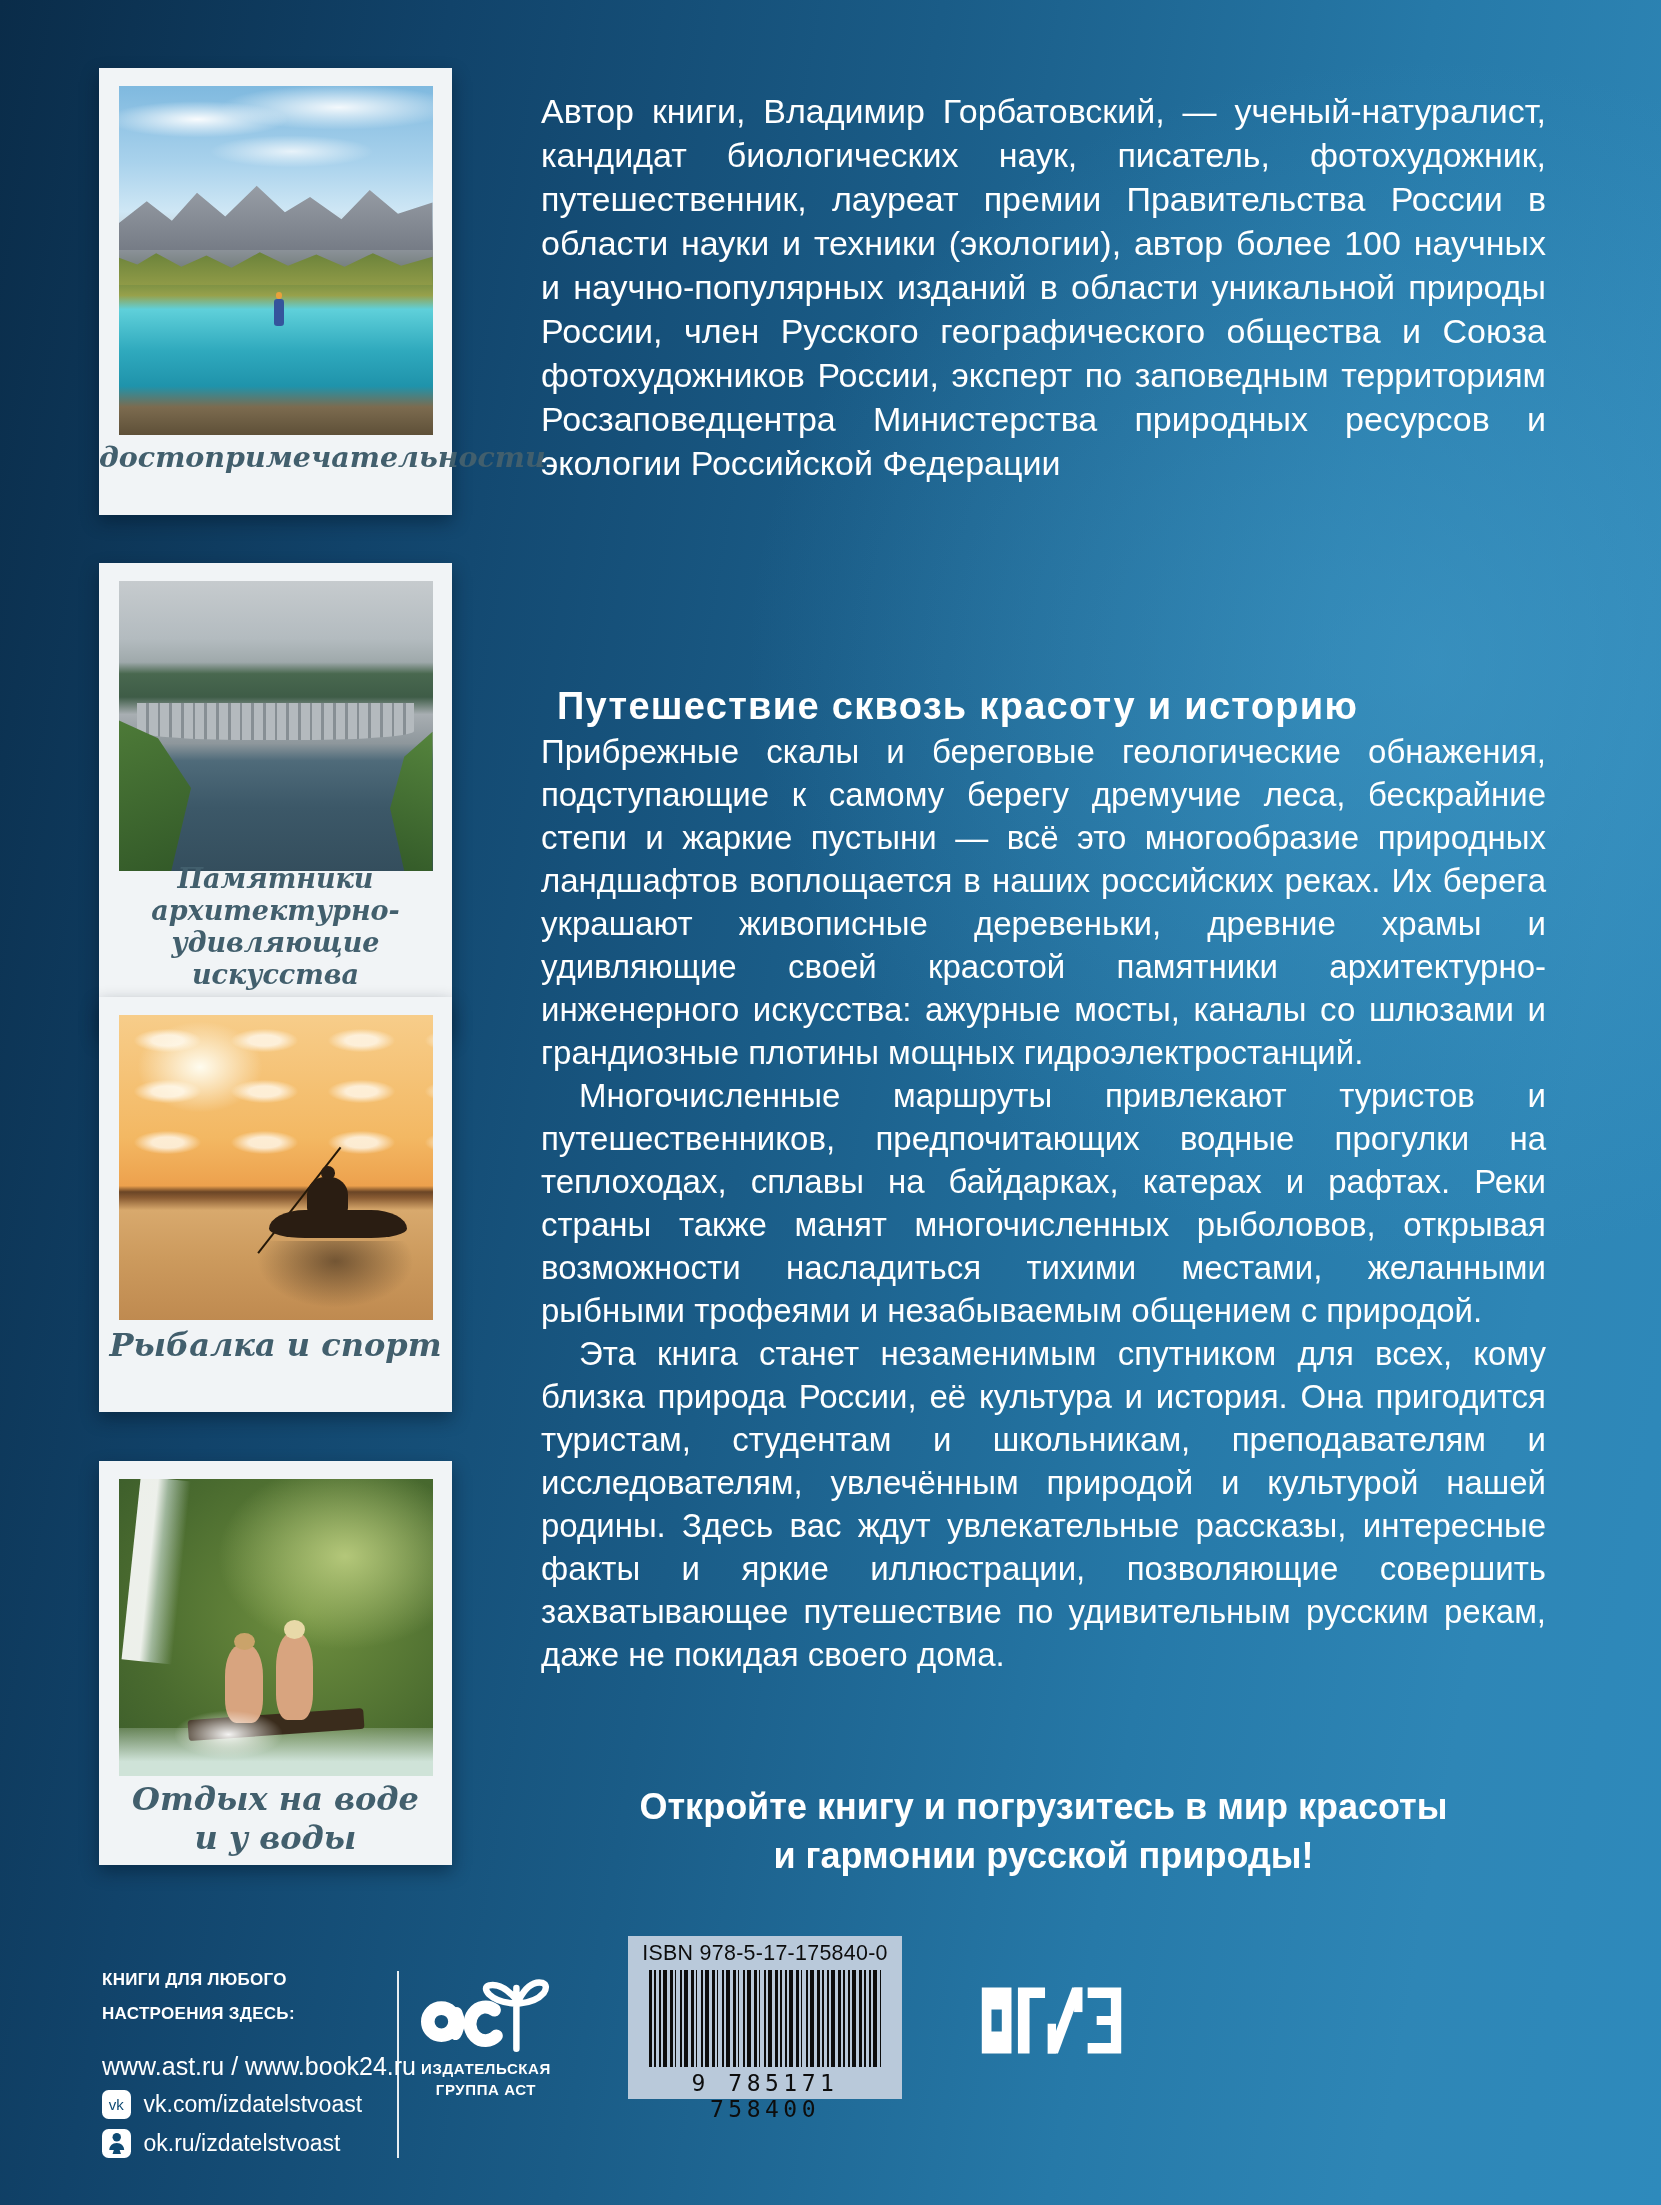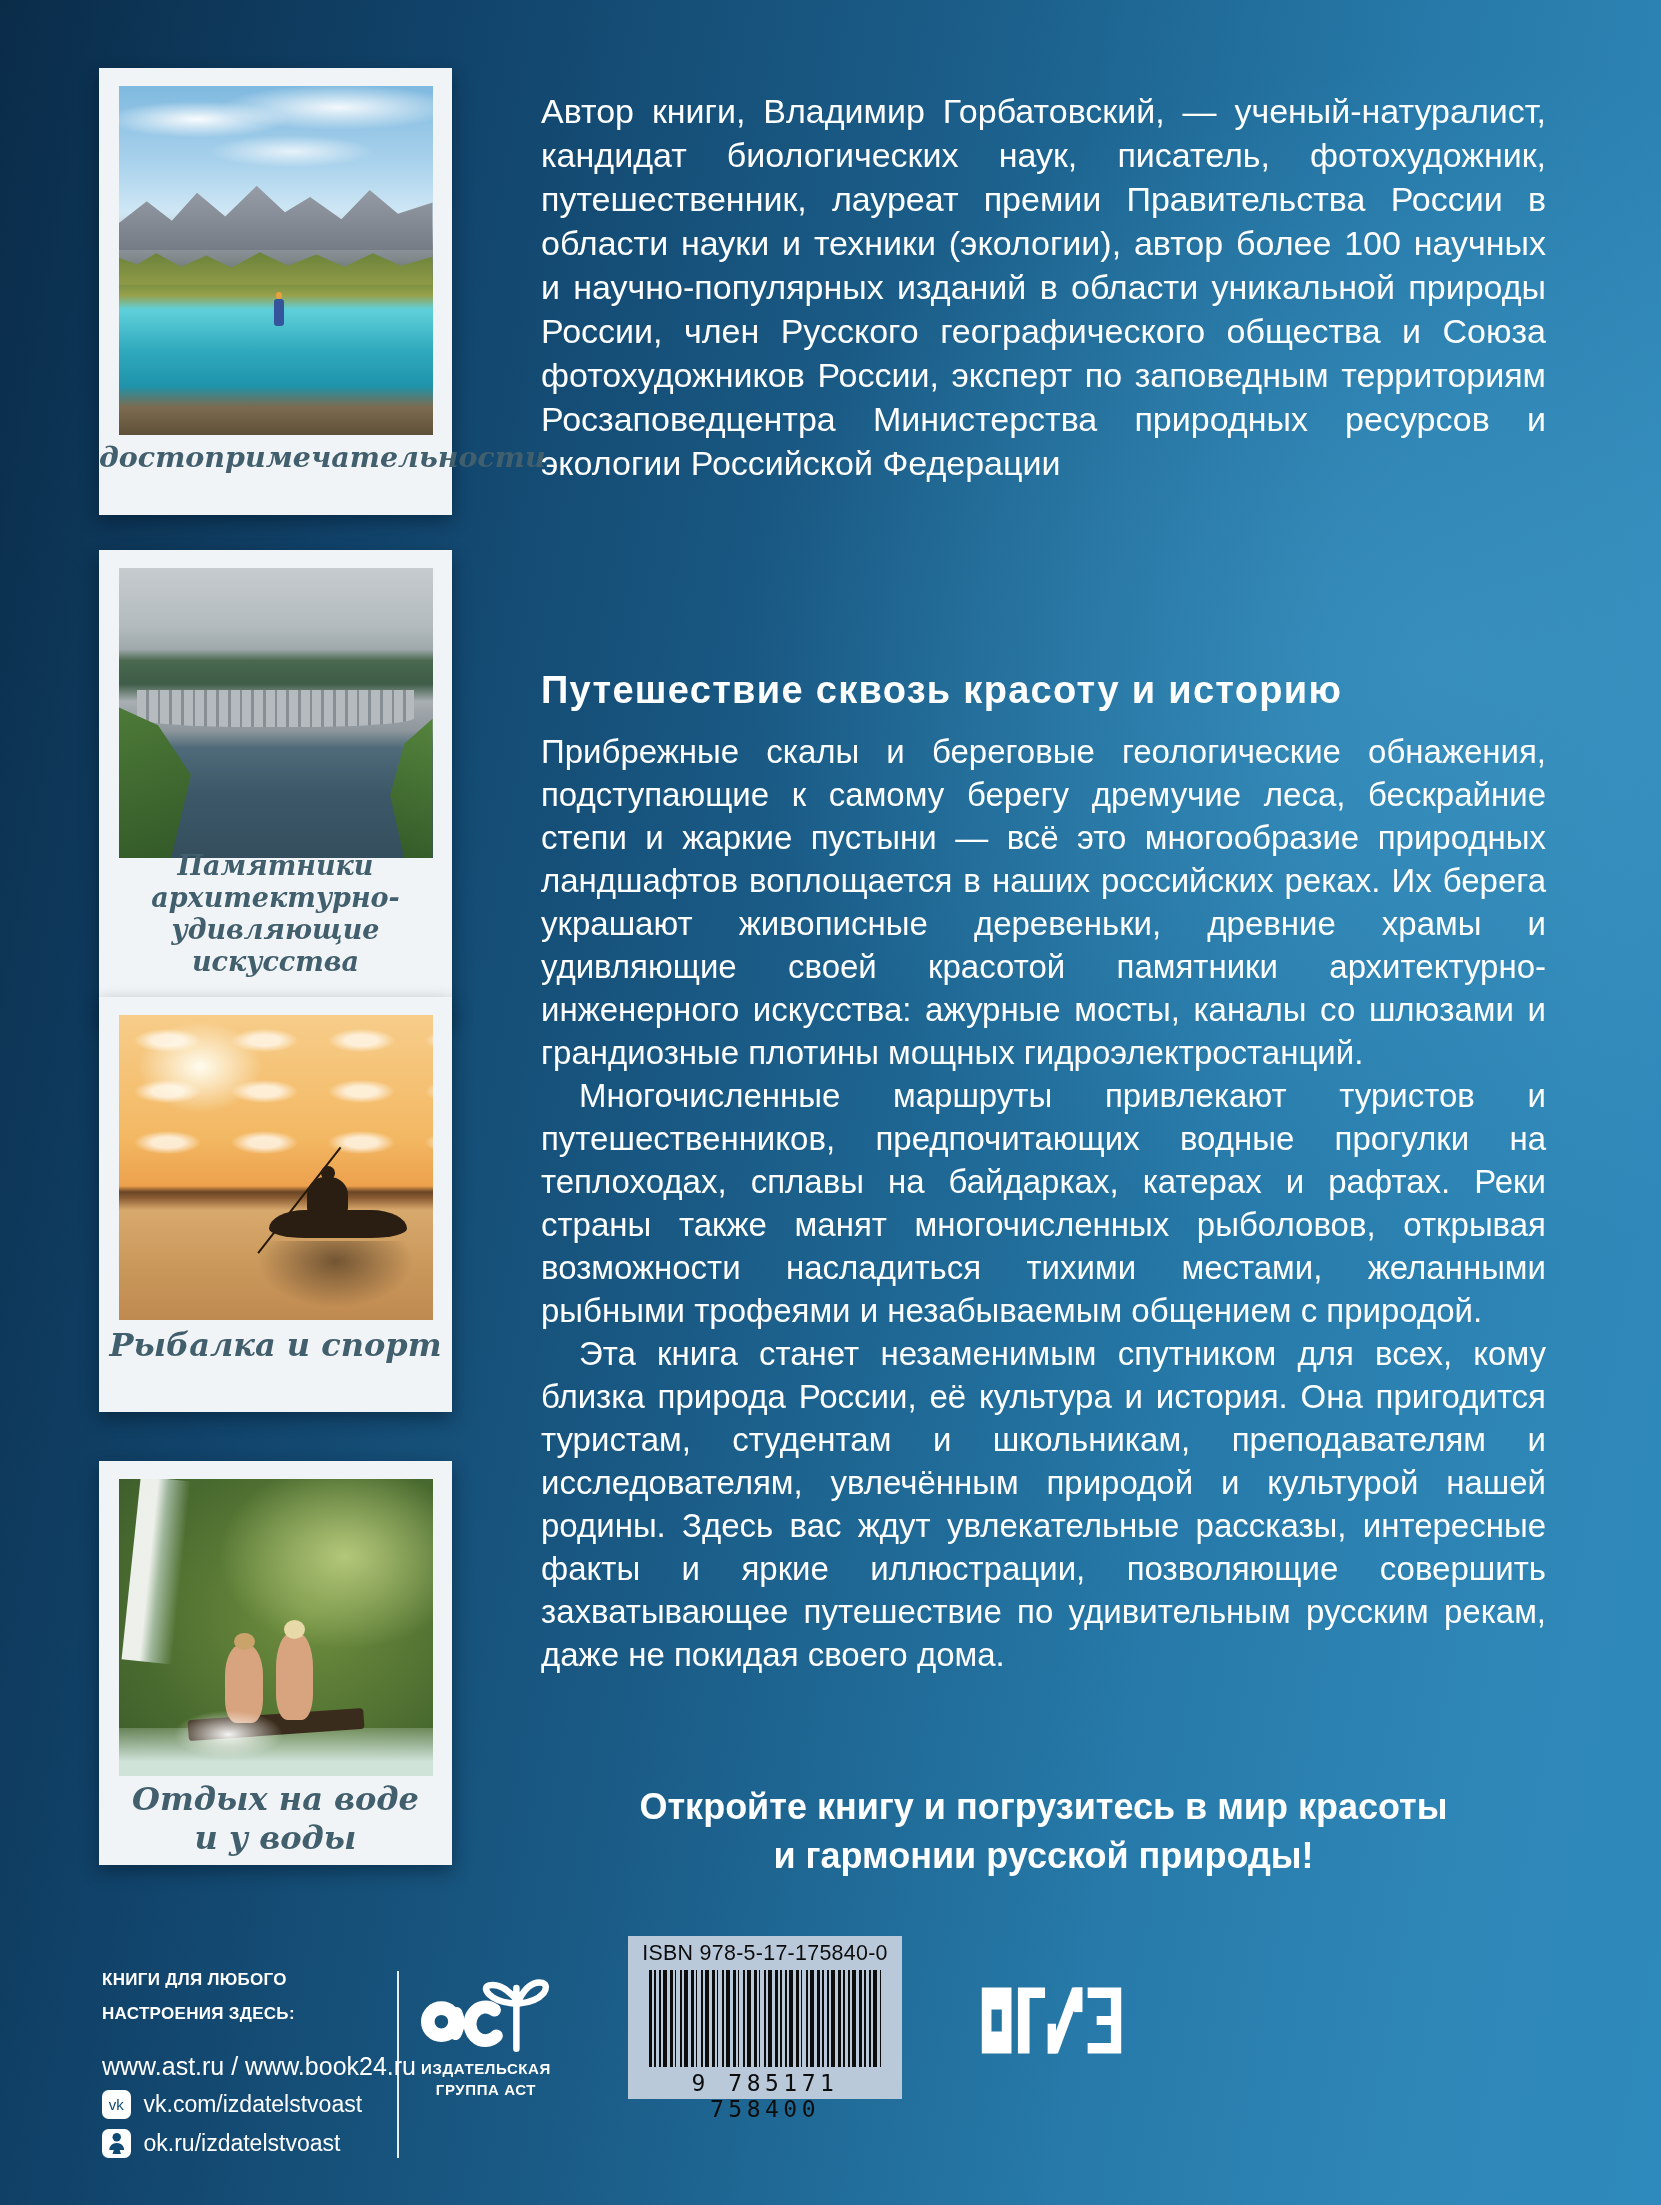--- a/index.html
+++ b/index.html
@@ -115,21 +115,21 @@
       <div class="ph1-clouds"></div>
       <div class="ph1-mountains"></div>
       <div class="ph1-forest"></div>
       <div class="ph1-person"></div>
     </div>
     <div class="caption" style="top:371px;font-size:28.5px;line-height:36px;">
       <span class="cap-line">достопримечательности</span>
     </div>
   </div>
 
-  <div class="card" style="top:550px;height:472px;">
+  <div class="card" style="top:563px;height:472px;">
     <div class="photo ph2" style="height:290px;">
       <div class="ph2-dam"></div>
       <div class="ph2-bank-l"></div>
       <div class="ph2-bank-r"></div>
     </div>
     <div class="caption" style="top:300px;font-size:27px;line-height:32px;">
       <span class="cap-line">Памятники</span>
       <span class="cap-line">архитектурно-</span>
       <span class="cap-line">удивляющие искусства</span>
     </div>
@@ -159,21 +159,21 @@
       <div class="ph4-splash"></div>
     </div>
     <div class="caption" style="top:319px;font-size:32px;line-height:39px;">
       <span class="cap-line">Отдых на воде</span>
       <span class="cap-line">и у воды</span>
     </div>
   </div>
 
   <div class="maincol bio abs">Автор книги, Владимир Горбатовский, — ученый-натуралист, кандидат биологических наук, писатель, фотохудожник, путешественник, лауреат премии Правительства России в области науки и техники (экологии), автор более 100 научных и научно-популярных изданий в области уникальной природы России, член Русского географического общества и Союза фотохудожников России, эксперт по заповедным территориям Росзаповедцентра Министерства природных ресурсов и экологии Российской Федерации</div>
 
-  <h2 class="maincol heading abs" style="margin:0;">Путешествие сквозь красоту и историю</h2>
+  <h2 class="maincol heading abs" style="margin:16px;">Путешествие сквозь красоту и историю</h2>
 
   <div class="maincol bodytext abs">
     <p>Прибрежные скалы и береговые геологические обнажения, подступающие к самому берегу дремучие леса, бескрайние степи и жаркие пустыни — всё это многообразие природных ландшафтов воплощается в наших российских реках. Их берега украшают живописные деревеньки, древние храмы и удивляющие своей красотой памятники архитектурно-инженерного искусства: ажурные мосты, каналы со шлюзами и грандиозные плотины мощных гидроэлектростанций.</p>
     <p class="indent">Многочисленные маршруты привлекают туристов и путешественников, предпочитающих водные прогулки на теплоходах, сплавы на байдарках, катерах и рафтах. Реки страны также манят многочисленных рыболовов, открывая возможности насладиться тихими местами, желанными рыбными трофеями и незабываемым общением с природой.</p>
     <p class="indent">Эта книга станет незаменимым спутником для всех, кому близка природа России, её культура и история. Она пригодится туристам, студентам и школьникам, преподавателям и исследователям, увлечённым природой и культурой нашей родины. Здесь вас ждут увлекательные рассказы, интересные факты и яркие иллюстрации, позволяющие совершить захватывающее путешествие по удивительным русским рекам, даже не покидая своего дома.</p>
   </div>
 
   <div class="maincol cta abs">
     <span class="cap-line">Откройте книгу и погрузитесь в мир красоты</span>
     <span class="cap-line">и гармонии русской природы!</span>

